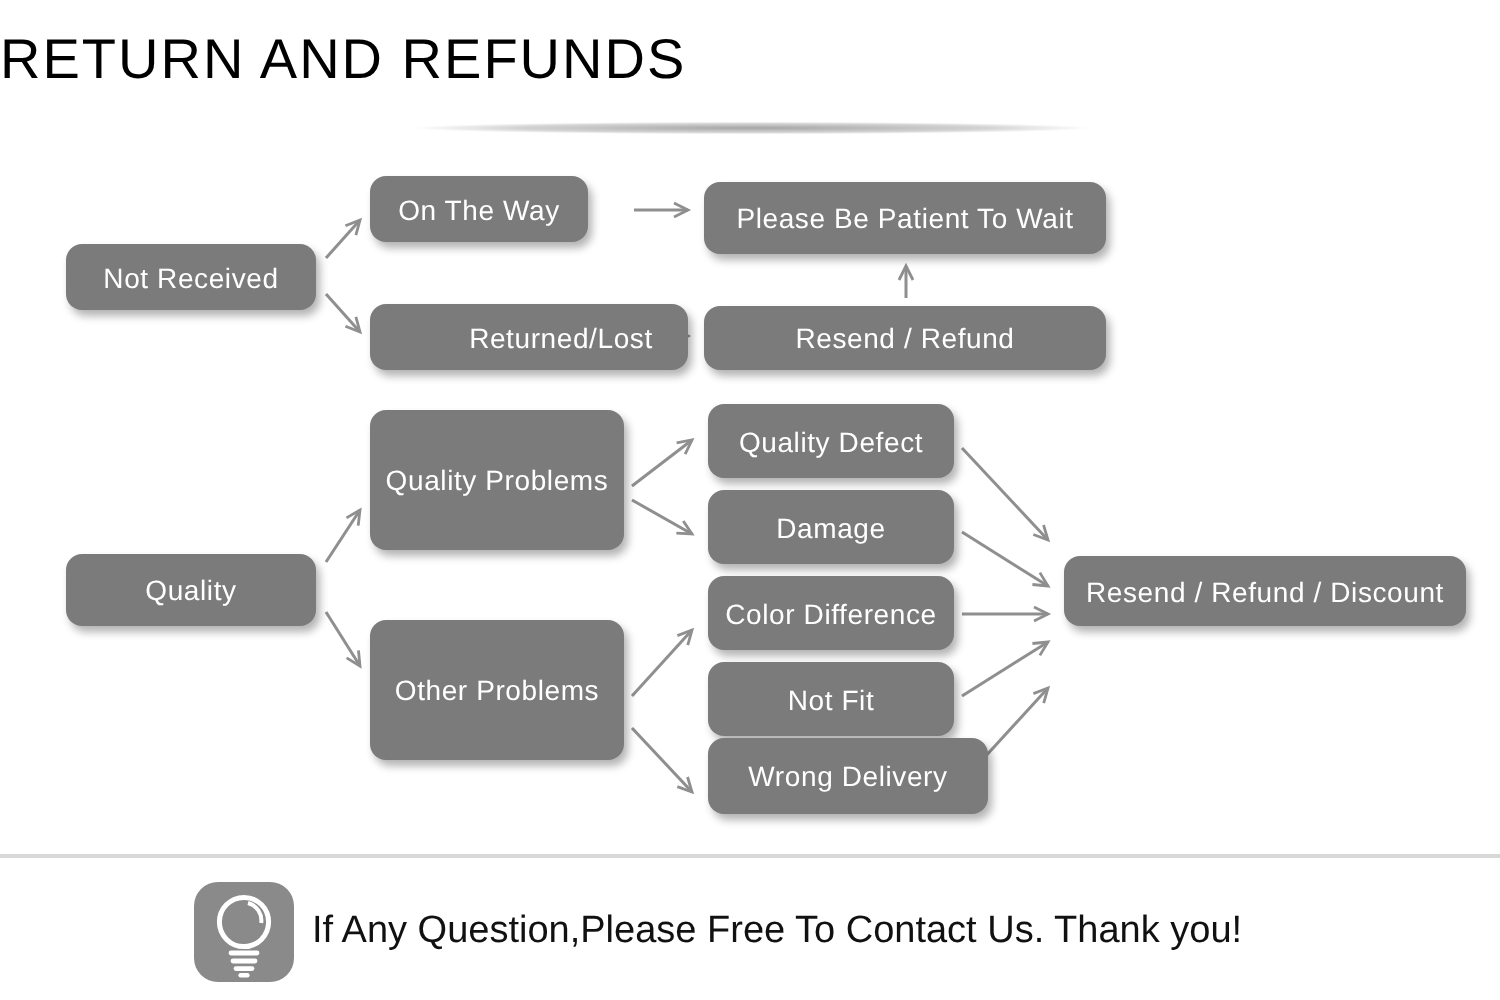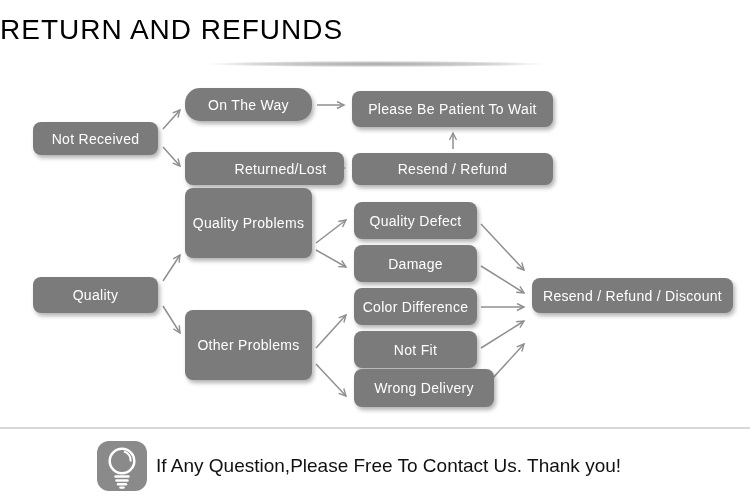--- a/index.html
+++ b/index.html
@@ -95,27 +95,27 @@
       <line x1="316" y1="364" x2="346" y2="396" marker-end="url(#arw)"></line>
       <line x1="481" y1="224" x2="524" y2="270" marker-end="url(#arw)"></line>
       <line x1="481" y1="266" x2="524" y2="293" marker-end="url(#arw)"></line>
       <line x1="481" y1="307" x2="524" y2="307" marker-end="url(#arw)"></line>
       <line x1="481" y1="348" x2="524" y2="321" marker-end="url(#arw)"></line>
       <line x1="481" y1="391" x2="524" y2="344" marker-end="url(#arw)"></line>
     </g>
   </svg>
 
   <div class="node" style="left:33px;top:122px;width:125px;height:33px;">Not Received</div>
-  <div class="node" style="left:185px;top:88px;width:127px;height:33px;border-radius:15px;">On The Way</div>
+  <div class="node" style="left:185px;top:88px;width:109px;height:33px;">On The Way</div>
   <div class="node" style="left:185px;top:152px;width:127px;height:33px;padding-left:32px;">Returned/Lost</div>
   <div class="node" style="left:352px;top:91px;width:201px;height:36px;">Please Be Patient To Wait</div>
   <div class="node" style="left:352px;top:153px;width:201px;height:32px;">Resend / Refund</div>
 
   <div class="node" style="left:33px;top:277px;width:125px;height:36px;">Quality</div>
-  <div class="node" style="left:185px;top:188px;width:127px;height:70px;">Quality Problems</div>
+  <div class="node" style="left:185px;top:205px;width:127px;height:70px;">Quality Problems</div>
   <div class="node" style="left:185px;top:310px;width:127px;height:70px;">Other Problems</div>
 
   <div class="node" style="left:354px;top:202px;width:123px;height:37px;">Quality Defect</div>
   <div class="node" style="left:354px;top:245px;width:123px;height:37px;">Damage</div>
   <div class="node" style="left:354px;top:288px;width:123px;height:37px;">Color Difference</div>
   <div class="node" style="left:354px;top:331px;width:123px;height:37px;">Not Fit</div>
   <div class="node" style="left:354px;top:369px;width:140px;height:38px;">Wrong Delivery</div>
 
   <div class="node" style="left:532px;top:278px;width:201px;height:35px;">Resend / Refund / Discount</div>
 

